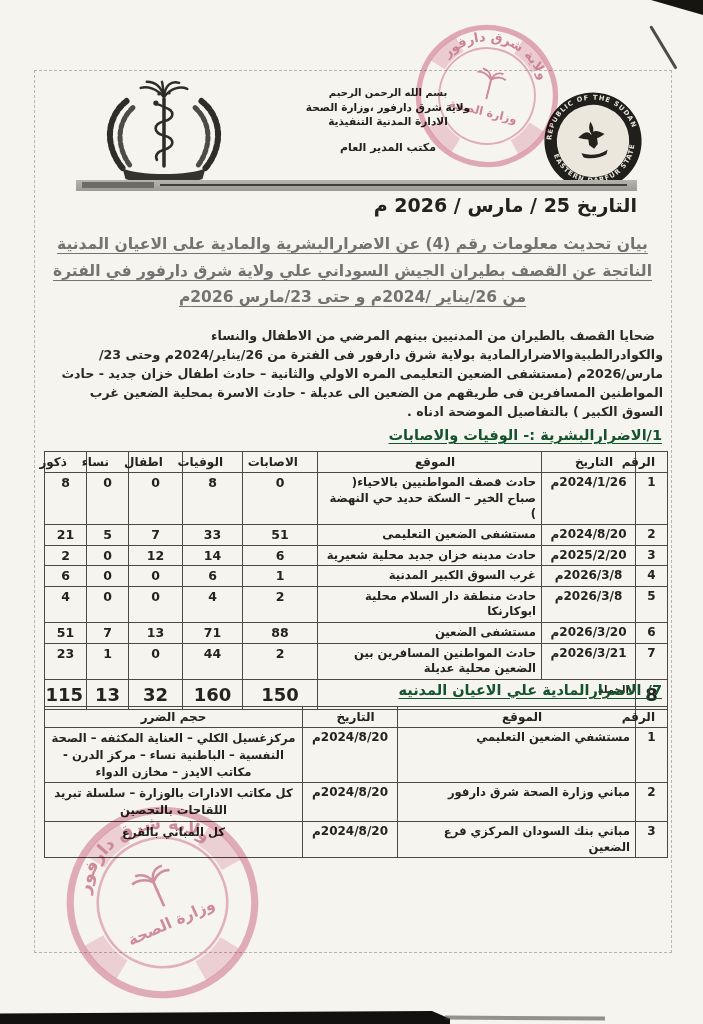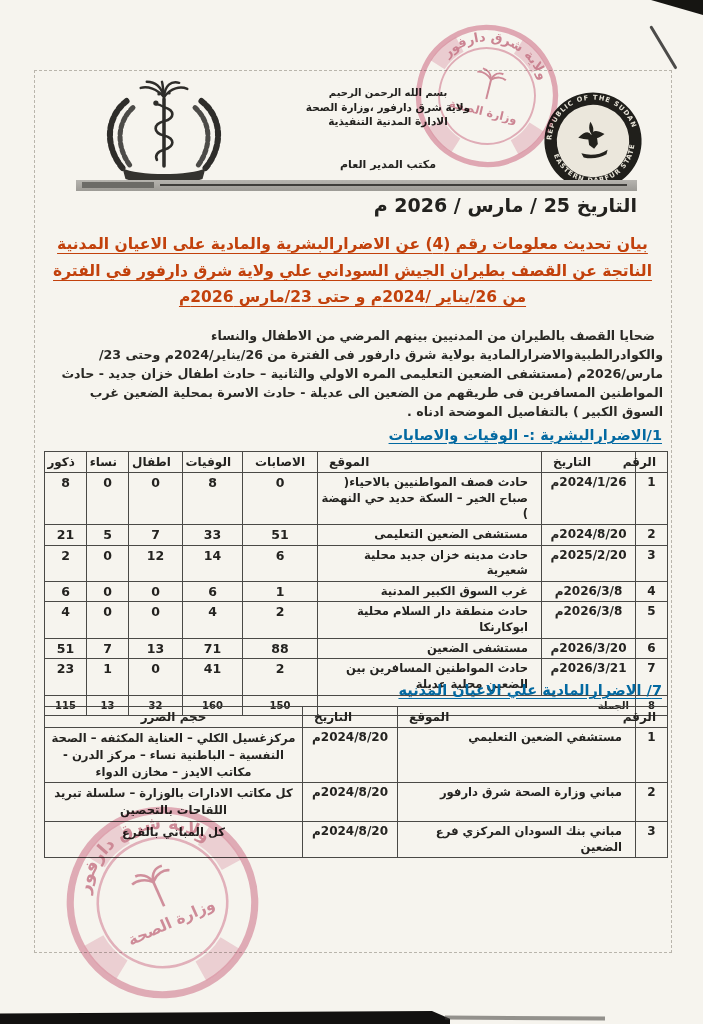--- a/index.html
+++ b/index.html
@@ -6,57 +6,57 @@
   .page{position:relative;width:703px;height:1024px;background:#f6f4ee;
         font-family:"DejaVu Sans",sans-serif;color:#23221f;direction:rtl;overflow:hidden;}
   .dotted-frame{position:absolute;left:34px;top:70px;width:636px;height:881px;
         border:1.5px dashed rgba(125,119,108,.5);pointer-events:none;}
   
   .emblem{position:absolute;left:88px;top:80px;width:152px;height:108px;}
   .hdr-text{position:absolute;right:225px;top:86px;width:180px;text-align:center;
         font-weight:700;line-height:1.35;}
   .hdr-text .bsm{font-size:10px;}
   .hdr-text .l{font-size:10.5px;}
-  .hdr-text .office{font-size:11px;margin-top:30px;}
+  .hdr-text .office{font-size:11px;margin-top:13px;}
   .stamp{position:absolute;mix-blend-mode:multiply;opacity:.85;pointer-events:none;}
   .stamp-top{left:411px;top:20px;width:152px;height:152px;transform:rotate(14deg);}
   .seal{position:absolute;left:540px;top:88px;width:106px;height:106px;
         mix-blend-mode:multiply;transform:rotate(-8deg);pointer-events:none;}
   .pen-stroke{position:absolute;left:649px;top:26px;width:3px;height:50px;background:#4c4b49;
         border-radius:2px;transform:rotate(-31deg);transform-origin:top center;}
   .corner-fold{position:absolute;right:0;top:0;width:52px;height:15px;background:#161512;
         clip-path:polygon(0 0,100% 0,100% 100%);}
   .bar{position:absolute;left:76px;top:180px;width:561px;height:11px;
         background:linear-gradient(#b6b4af,#9c9a95);}
   .bar::before{content:"";position:absolute;left:6px;top:2px;width:72px;height:6px;background:#6c6b67;}
   .bar::after{content:"";position:absolute;left:84px;right:10px;top:4px;height:2px;background:#3f3e3b;}
   .date-line{position:absolute;right:66px;top:194px;font-size:19px;font-weight:700;}
   
   .title{position:absolute;right:48px;left:50px;top:231px;text-align:center;
-        font-weight:700;font-size:15.5px;line-height:1.72;color:#c2410c;}
+        font-weight:700;font-size:15.5px;line-height:1.72;color:#737373;}
   .title div{text-decoration:underline;text-underline-offset:4px;white-space:nowrap;}
   .intro{position:absolute;right:40px;left:46px;top:327px;font-size:12.6px;font-weight:700;
         line-height:1.5;text-align:right;text-indent:8px;color:#2a2925;}
   .sec-h{position:absolute;font-size:14.5px;font-weight:700;text-decoration:underline;
-        text-underline-offset:3px;color:#0369a1;}
+        text-underline-offset:3px;color:#14532d;}
   .sec1-h{right:41px;top:427px;}
   .sec2-h{right:41px;top:682px;}
   
   table{border-collapse:collapse;table-layout:fixed;position:absolute;right:35px;width:623px;
         font-size:12px;font-weight:700;color:#242320;}
   .t1{top:451px;}
   .t2{top:706px;}
   td,th{border:1px solid #4a4946;padding:2px 3px;vertical-align:top;background:transparent;}
-  th{font-size:12px;text-align:center;padding:3px 11px;}
-  th.rt{text-align:left;padding-right:8px;}
+  th{font-size:12px;text-align:center;padding:3px 19px;}
+  th.rt{text-align:center;padding-right:8px;}
   td.c{text-align:center;}
-  td.site{text-align:right;font-size:11.6px;line-height:1.35;padding-right:13px;margin-top:22px;}
+  td.site{text-align:right;font-size:11.6px;line-height:1.35;padding-right:5px;margin-top:22px;}
   td.dmg{text-align:center;font-size:11.6px;line-height:1.45;}
   td.n{font-size:12.5px;}
-  tr.total td{font-size:10px;padding:4px 3px;}
+  tr.total td{font-size:18px;padding:4px 3px;}
   tr.total td.lbl{text-align:right;font-size:10px;padding-right:6px;border-left:none;}
   
   .stamp-bottom{left:60px;top:800px;width:205px;height:205px;transform:rotate(-24deg);opacity:.8;}
   .bottom-strip{position:absolute;left:0;top:1011px;width:450px;height:13px;background:#121110;
         clip-path:polygon(0 20%,96% 0,100% 60%,100% 100%,0 100%);}
   .bottom-strip2{position:absolute;left:445px;top:1016px;width:160px;height:4px;background:#413f3c;
         opacity:.55;transform:rotate(.4deg);}
 </style>
 </head>
 <body>
@@ -227,21 +227,21 @@
       <td class="c n">71</td>
       <td class="c n">13</td>
       <td class="c n">7</td>
       <td class="c n">51</td>
     </tr>
     <tr>
       <td class="c">7</td>
       <td class="c">2026/3/21م</td>
       <td class="site">حادث المواطنين المسافرين بين الضعين محلية عديلة</td>
       <td class="c n">2</td>
-      <td class="c n">41</td>
+      <td class="c n">44</td>
       <td class="c n">0</td>
       <td class="c n">1</td>
       <td class="c n">23</td>
     </tr>
     <tr class="total">
       <td class="c">8</td>
       <td class="lbl" colspan="2">الجملة</td>
       <td class="c">150</td>
       <td class="c">160</td>
       <td class="c">32</td>

